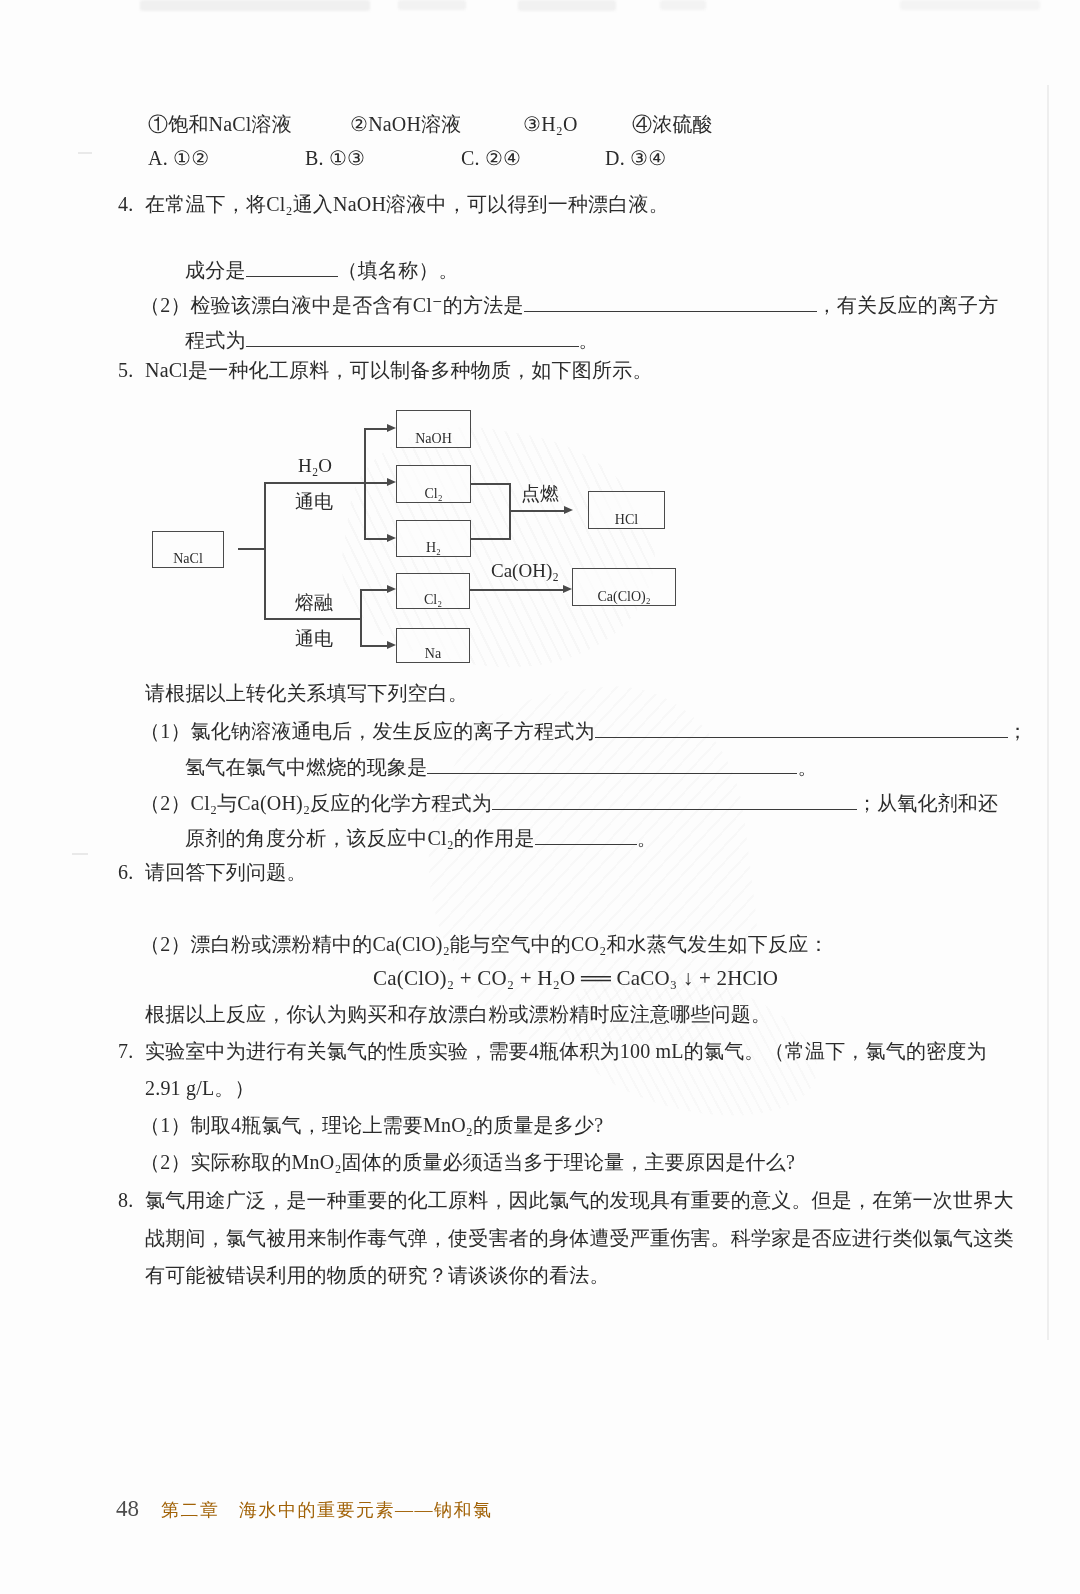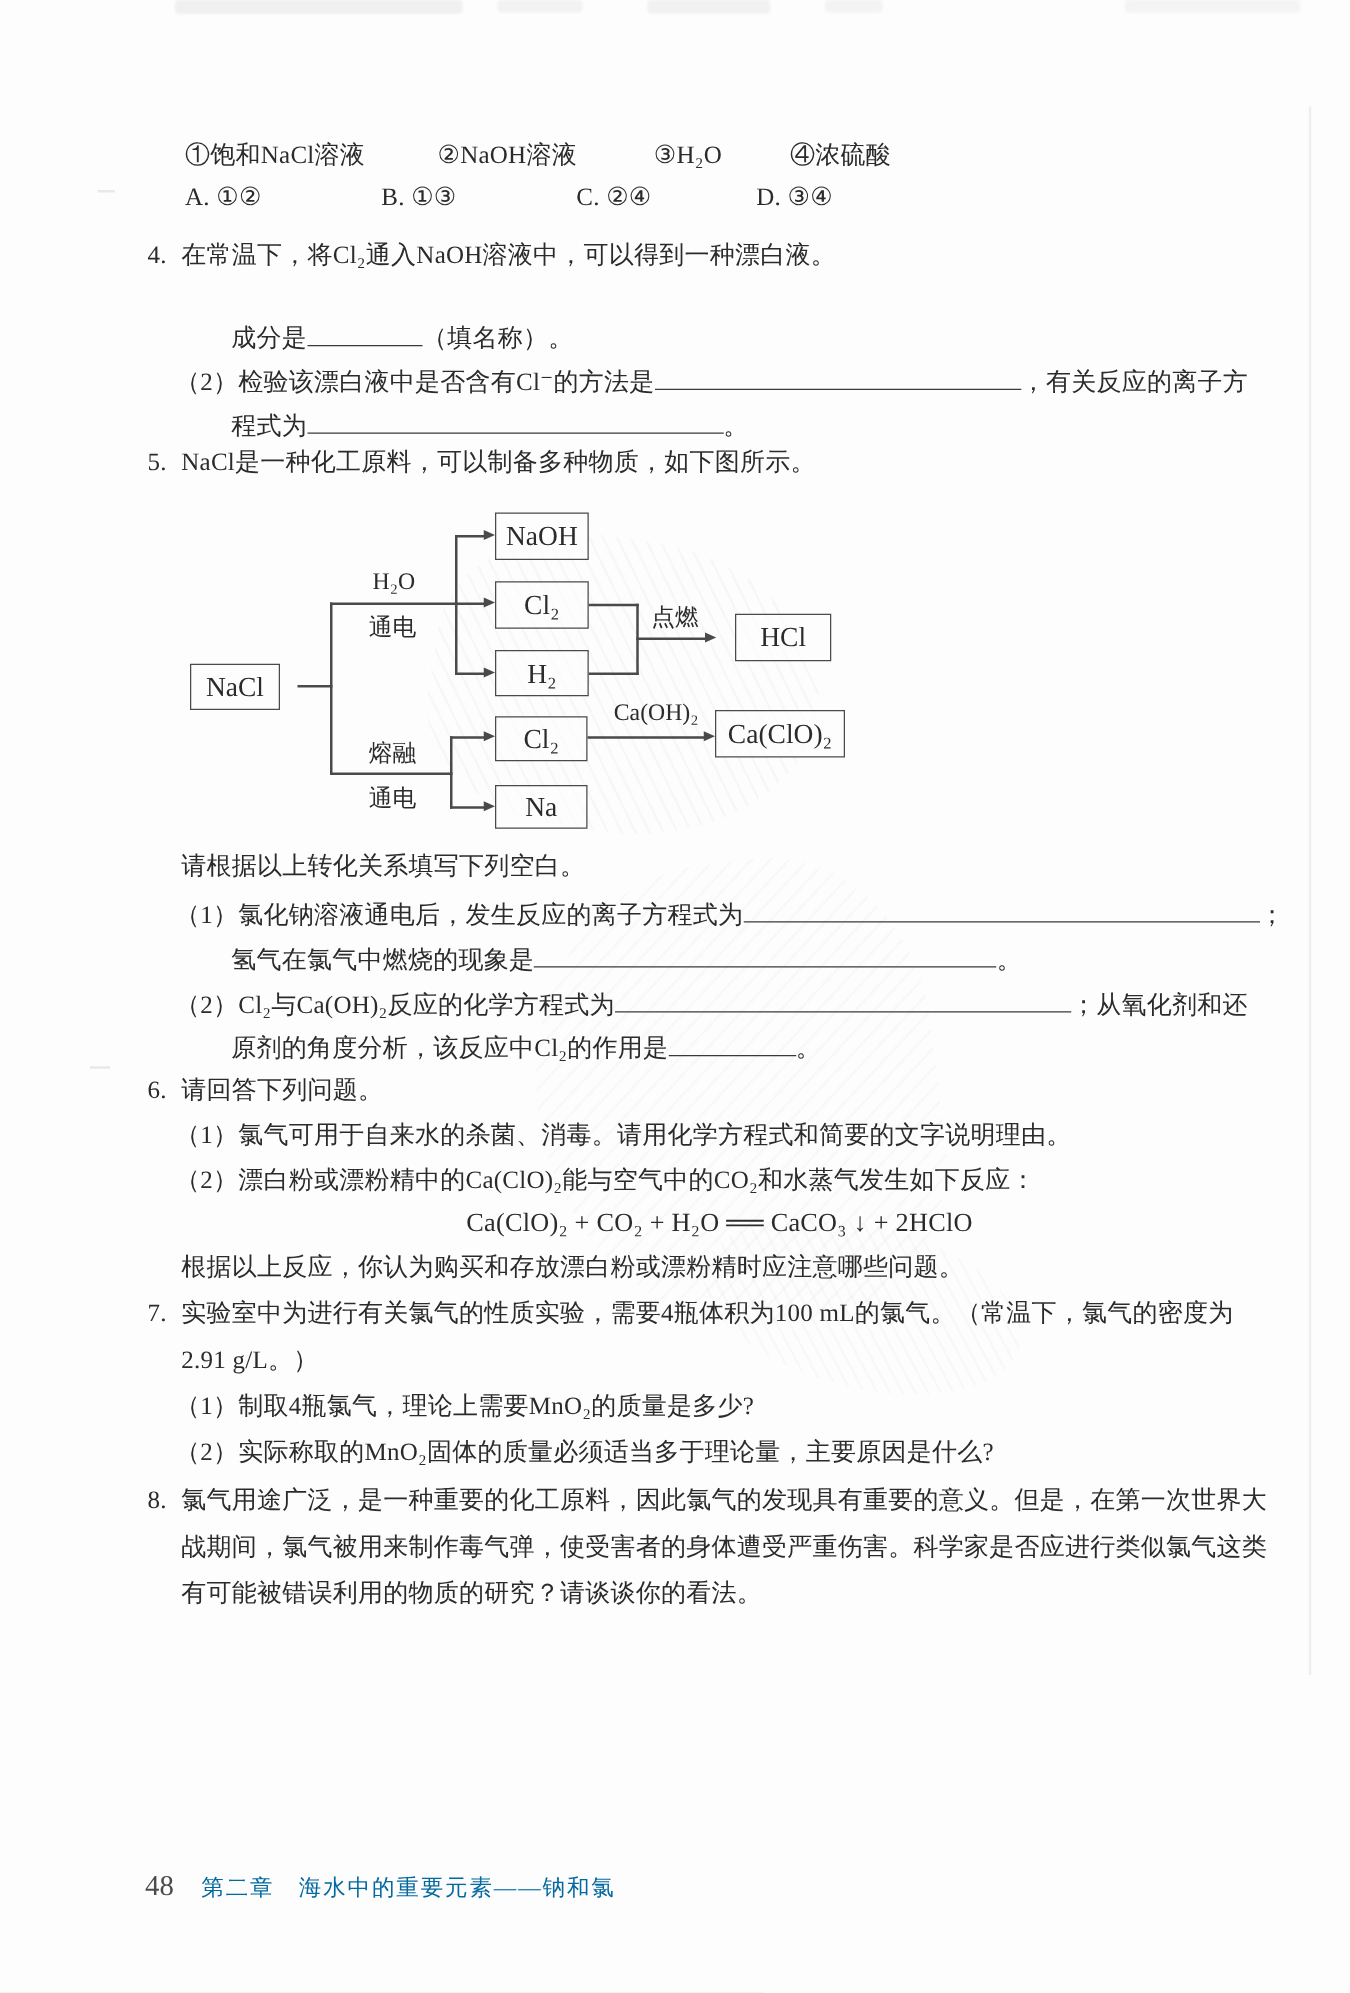--- a/index.html
+++ b/index.html
@@ -46,27 +46,27 @@
   .l-q7b{top:1076px;left:145px}
   .l-q7p1{top:1113px;left:140px}
   .l-q7p2{top:1150px;left:140px}
   .l-q8{top:1188px;left:118px}
   .l-q8b{top:1226px;left:145px}
   .l-q8c{top:1263px;left:145px}
 
   
   .footer{position:absolute;top:1496px;left:116px;white-space:nowrap;}
   .footer .pageno{font-size:23px;color:#4c4c4c;}
-  .footer .chapter{font-size:18px;color:#0369a1;margin-left:22px;letter-spacing:1.5px;}
+  .footer .chapter{font-size:18px;color:#a16207;margin-left:22px;letter-spacing:1.5px;}
 
   
   .diagram{position:absolute;left:0;top:0;width:1080px;height:1594px;pointer-events:none;}
   .dbox{position:absolute;box-sizing:border-box;border:1.6px solid #4a4a4a;
-        display:flex;align-items:center;justify-content:center;
-        font-size:22px;background:rgba(253,253,253,0.6);}
+        display:flex;align-items:flex-end;justify-content:center;
+        font-size:14px;background:rgba(253,253,253,0.6);}
   .d-nacl{left:152px;top:531px;width:72px;height:37px}
   .d-naoh{left:396px;top:410px;width:75px;height:38px}
   .d-cl2a{left:396px;top:465px;width:75px;height:38px}
   .d-h2{left:396px;top:520px;width:75px;height:37px}
   .d-cl2b{left:396px;top:573px;width:74px;height:36px}
   .d-na{left:396px;top:628px;width:74px;height:35px}
   .d-hcl{left:588px;top:491px;width:77px;height:38px}
   .d-caclo2{left:572px;top:568px;width:104px;height:38px}
   .dl{position:absolute;background:#4a4a4a;}
   .dl.h{height:1.8px}.dl.v{width:1.8px}
@@ -239,23 +239,20 @@
   <div class="line l-q5p2">
     <span>（2）Cl₂与Ca(OH)₂反应的化学方程式为</span><span class="blank b7"></span><span>；从氧化剂和还</span>
   </div>
   <div class="line l-q5p2b">
     <span>原剂的角度分析，该反应中Cl₂的作用是</span><span class="blank b8"></span><span>。</span>
   </div>
 
   <div class="line l-q6">
     <span class="qnum">6.</span><span>请回答下列问题。</span>
   </div>
-  <div class="line l-q6p1">
-    <span>（1）氯气可用于自来水的杀菌、消毒。请用化学方程式和简要的文字说明理由。</span>
-  </div>
   <div class="line l-q6p2">
     <span>（2）漂白粉或漂粉精中的Ca(ClO)₂能与空气中的CO₂和水蒸气发生如下反应：</span>
   </div>
   <div class="line l-q6eq">
     <span>Ca(ClO)₂ + CO₂ + H₂O ══ CaCO₃ ↓ + 2HClO</span>
   </div>
   <div class="line l-q6note">
     <span>根据以上反应，你认为购买和存放漂白粉或漂粉精时应注意哪些问题。</span>
   </div>
 

